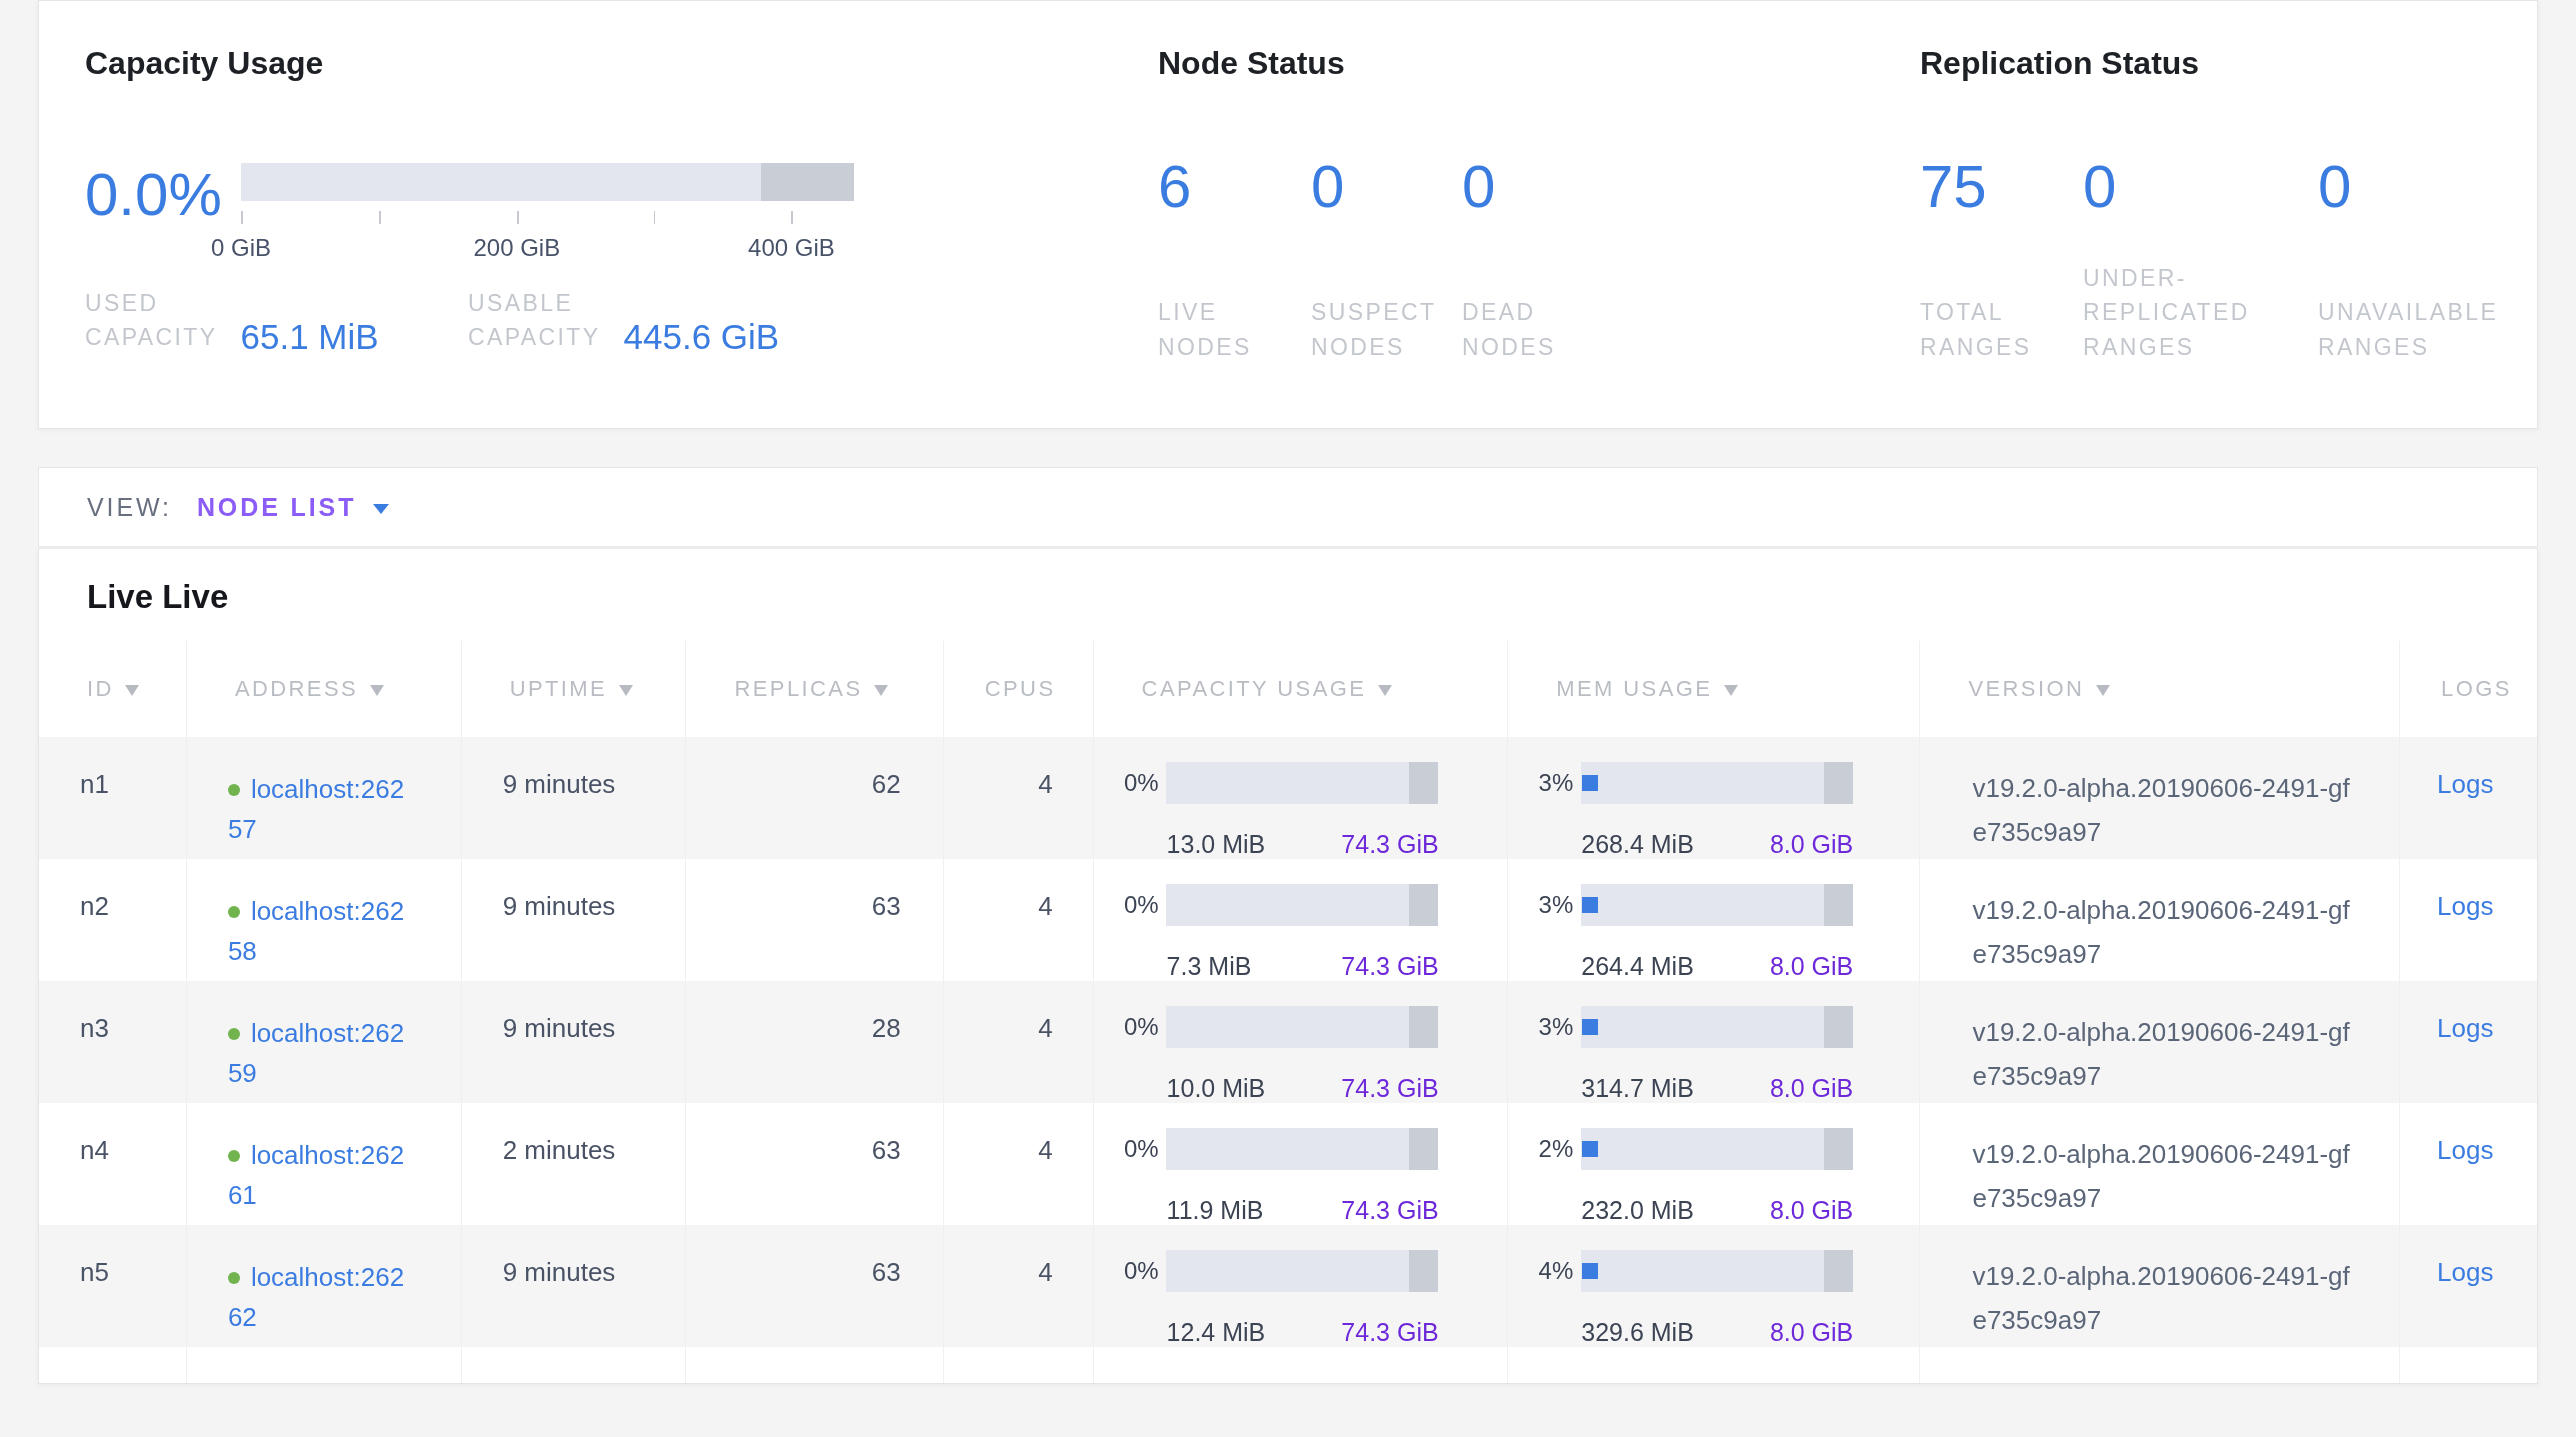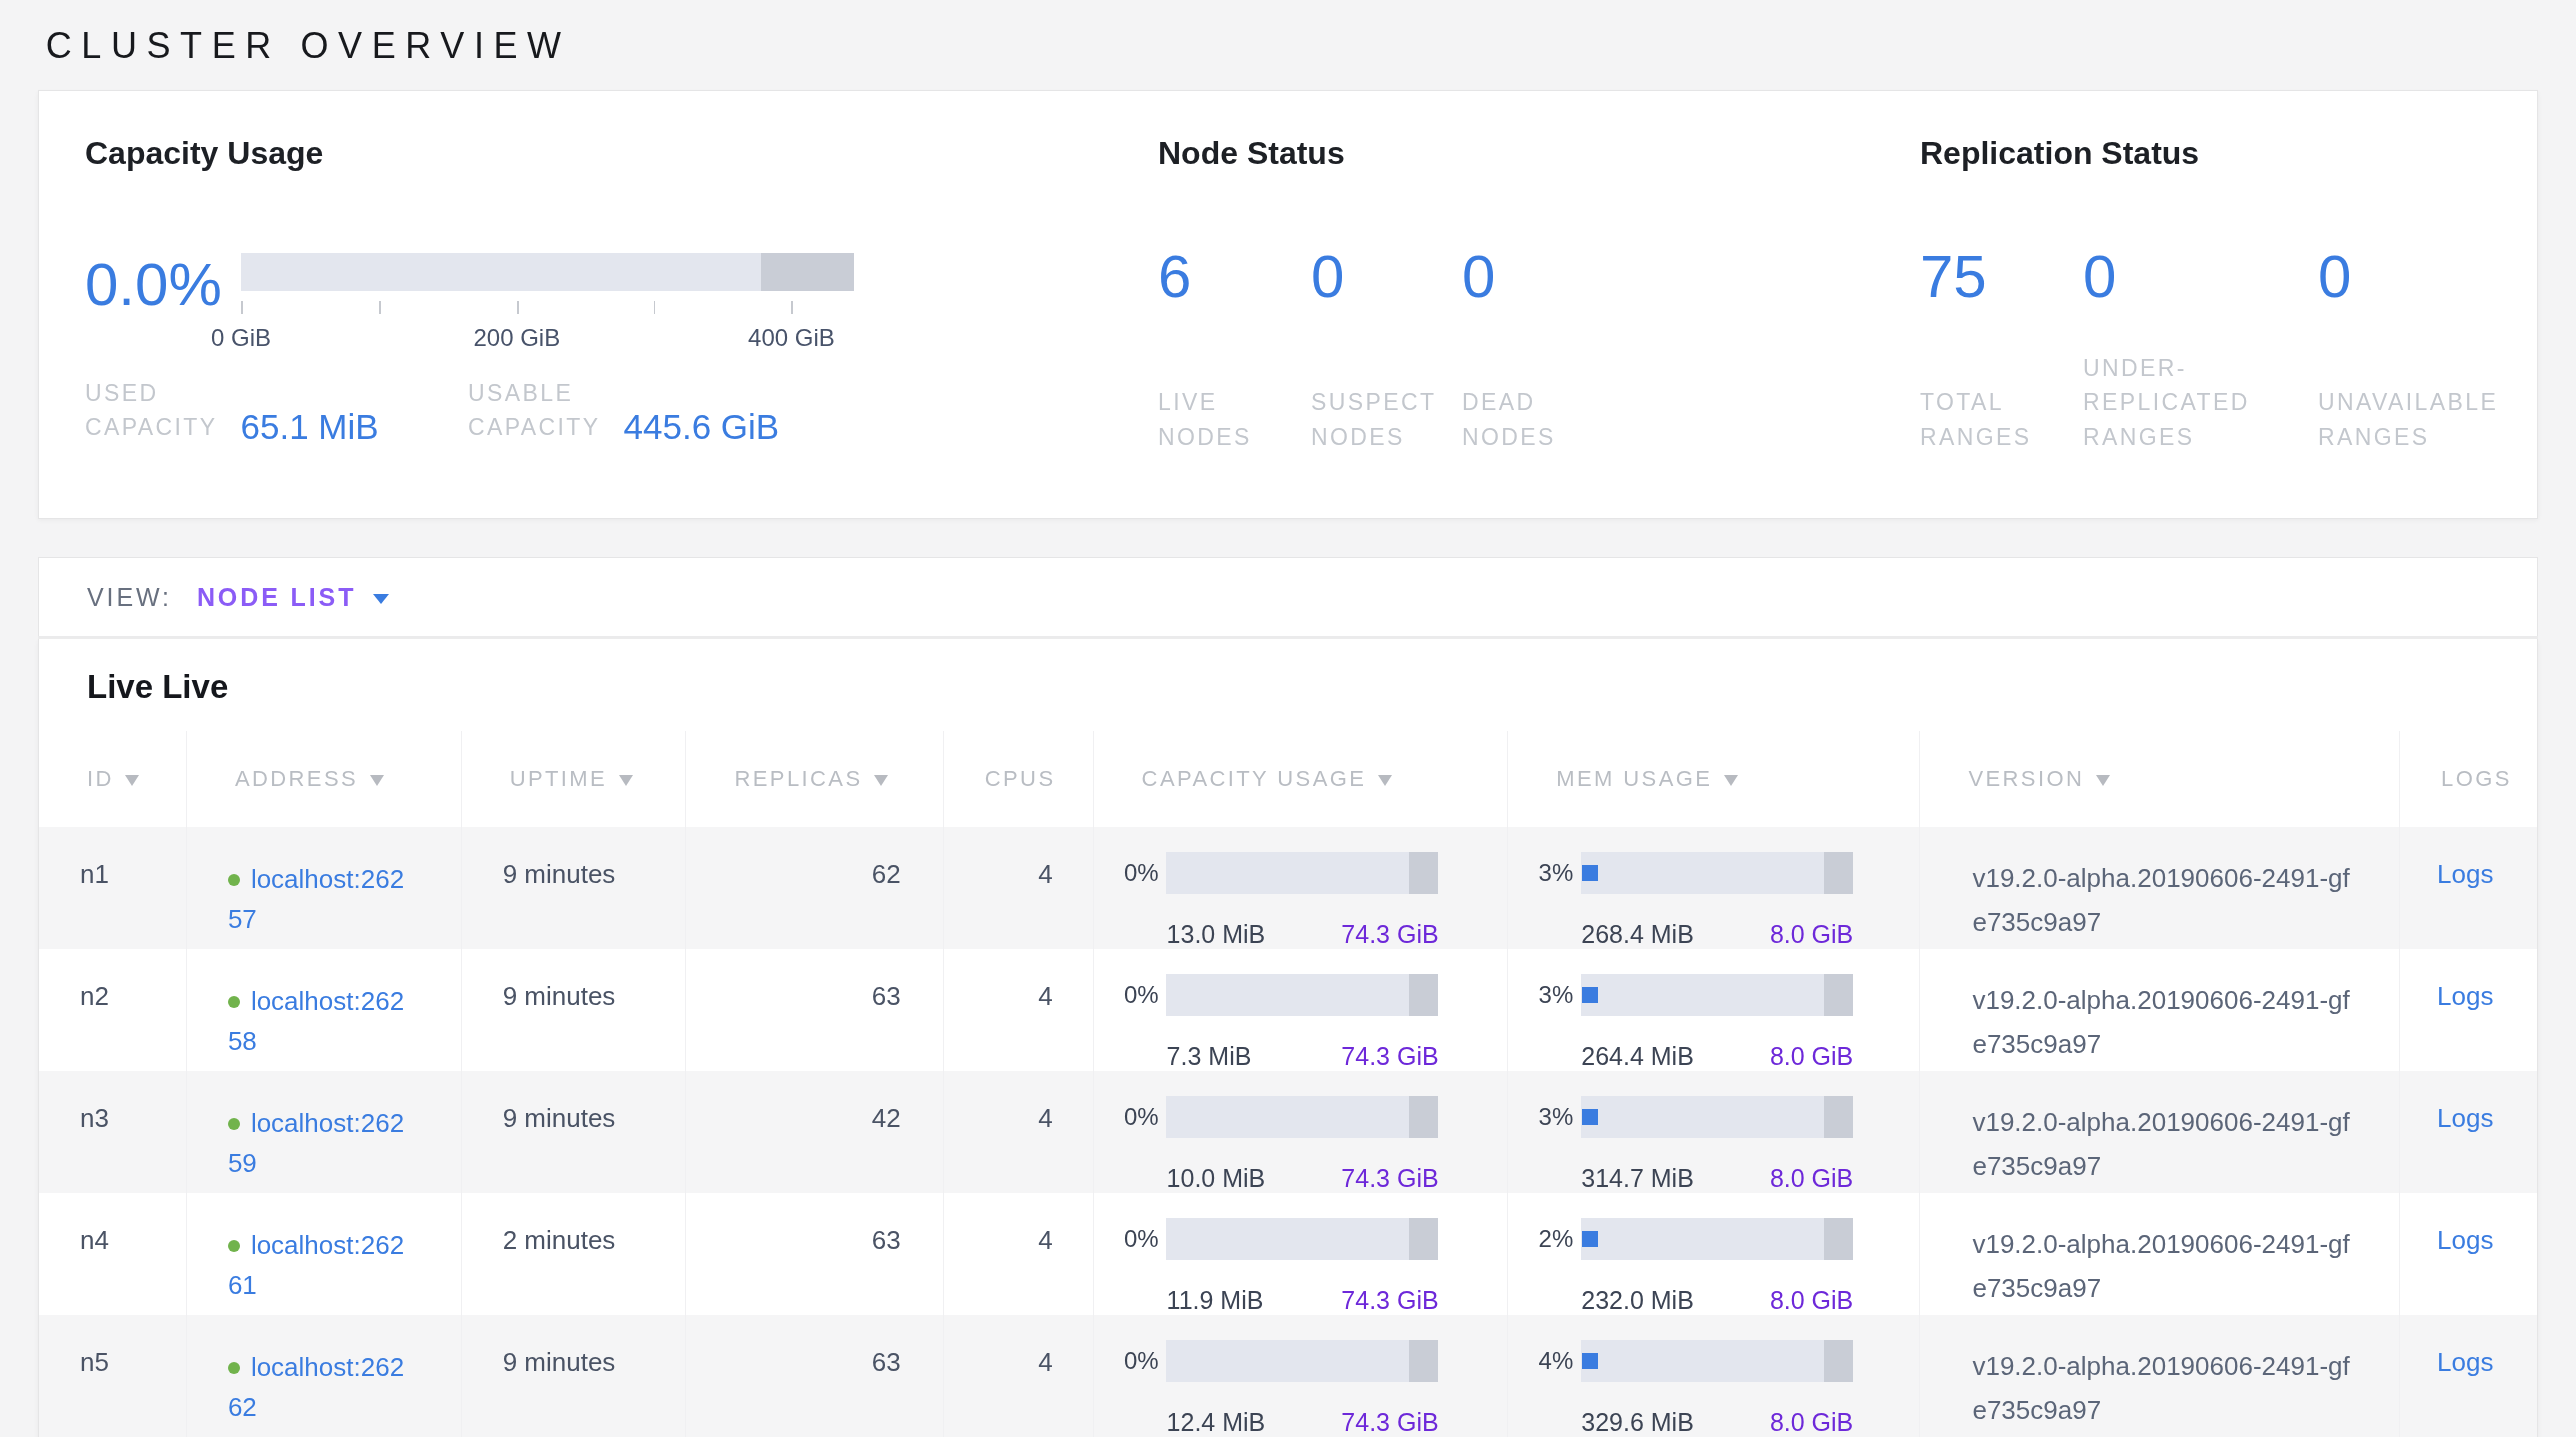--- a/index.html
+++ b/index.html
@@ -176,21 +176,20 @@
     width:272px; margin-left:73px; margin-top:26px; font-size:25px;
   }
   .usage-used  { color:#3c4454; white-space:nowrap; }
   .usage-total { color:#6d28d9; white-space:nowrap; }
 </style>
 </head>
 <body>
 
 <div class="page">
 
-  <div class="page-title">CLUSTER OVERVIEW</div>
 
   <div class="card summary-card">
 
     <div class="sum-section sec-capacity">
       <div class="sum-title">Capacity Usage</div>
       <div class="cap-row">
         <div class="big-pct">0.0%</div>
         <div class="big-bar-wrap">
           <div class="big-bar">
             <div class="bar-dark"></div>
@@ -391,21 +390,21 @@
                 </div>
               </div>
             </td>
             <td class="col-version">v19.2.0-alpha.20190606-2491-gfe735c9a97</td>
             <td class="col-logs"><a class="cell-link">Logs</a></td>
           </tr>
           <tr>
             <td class="col-id">n3</td>
             <td class="col-address"><span class="node-dot"></span><a class="cell-link">localhost:26259</a></td>
             <td class="col-uptime">9 minutes</td>
-            <td class="col-replicas">42</td>
+            <td class="col-replicas">28</td>
             <td class="col-cpus">4</td>
             <td class="col-capacity">
               <div class="usage">
                 <div class="usage-top">
                   <span class="usage-pct">0%</span>
                   <div class="mini-bar">
                     <span class="bar-dark"></span>
                   </div>
                 </div>
                 <div class="usage-bottom">

